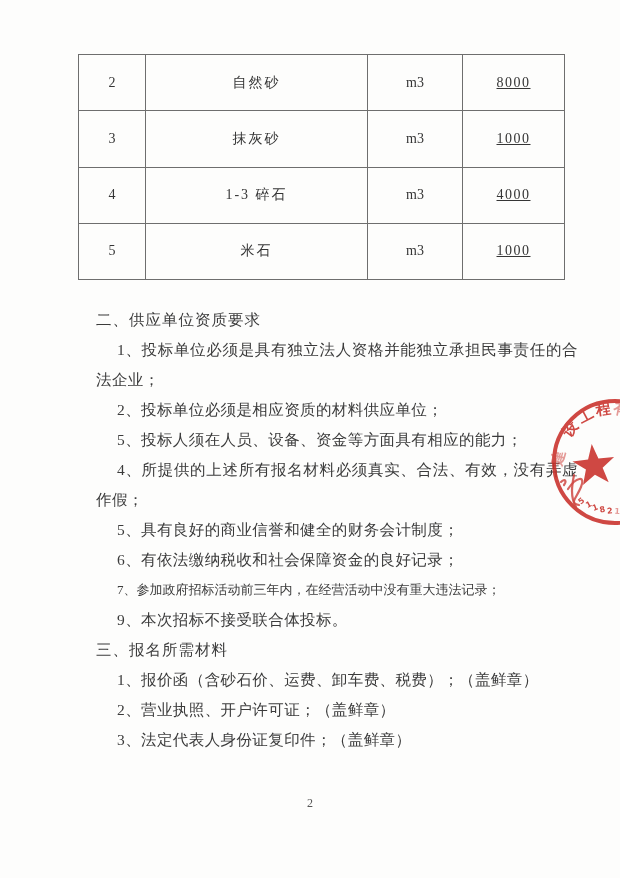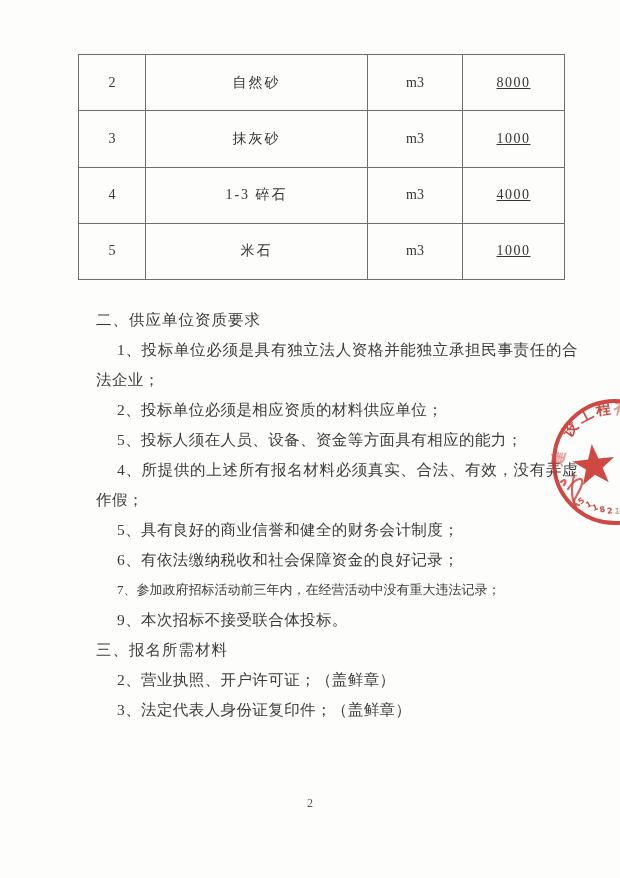--- a/index.html
+++ b/index.html
@@ -117,20 +117,21 @@
     <p class="heading">二、供应单位资质要求</p>
     <p class="para">1、投标单位必须是具有独立法人资格并能独立承担民事责任的合法企业；</p>
     <p class="para">2、投标单位必须是相应资质的材料供应单位；</p>
     <p class="para">5、投标人须在人员、设备、资金等方面具有相应的能力；</p>
     <p class="para">4、所提供的上述所有报名材料必须真实、合法、有效，没有弄虚作假；</p>
     <p class="para">5、具有良好的商业信誉和健全的财务会计制度；</p>
     <p class="para">6、有依法缴纳税收和社会保障资金的良好记录；</p>
     <p class="para compact">7、参加政府招标活动前三年内，在经营活动中没有重大违法记录；</p>
     <p class="para">9、本次招标不接受联合体投标。</p>
     <p class="heading">三、报名所需材料</p>
+    <p class="para">1、报价函（含砂石价、运费、卸车费、税费）；（盖鲜章）</p>
     <p class="para">2、营业执照、开户许可证；（盖鲜章）</p>
     <p class="para">3、法定代表人身份证复印件；（盖鲜章）</p>
   </div>
 
   <div class="page-number">2</div>
 
   <svg class="stamp" width="160" height="180" viewBox="0 0 160 180">
     <circle class="ring" cx="80" cy="77" r="61"></circle>
 
     <polygon class="star" transform="translate(59,81) rotate(-6)" points="0,-22 5.2,-7.1 20.9,-6.8 8.4,2.7 12.9,17.8 0,8.8 -12.9,17.8 -8.4,2.7 -20.9,-6.8 -5.2,-7.1"></polygon>

